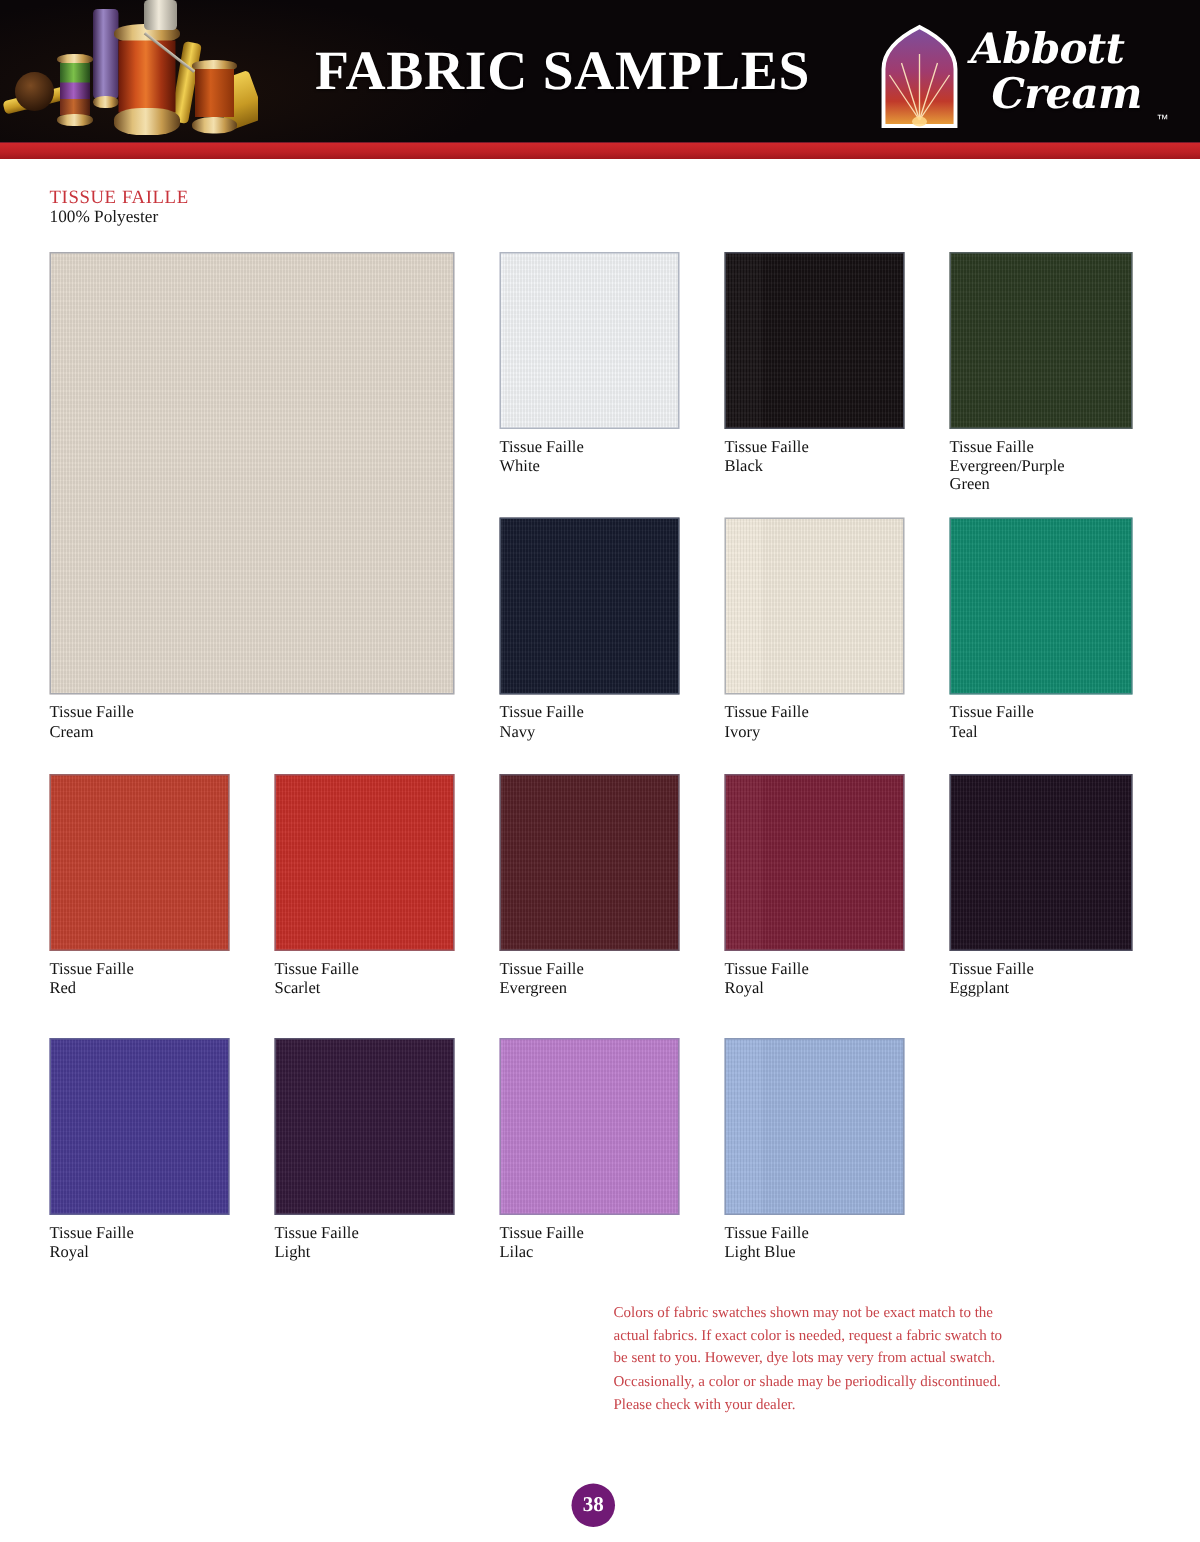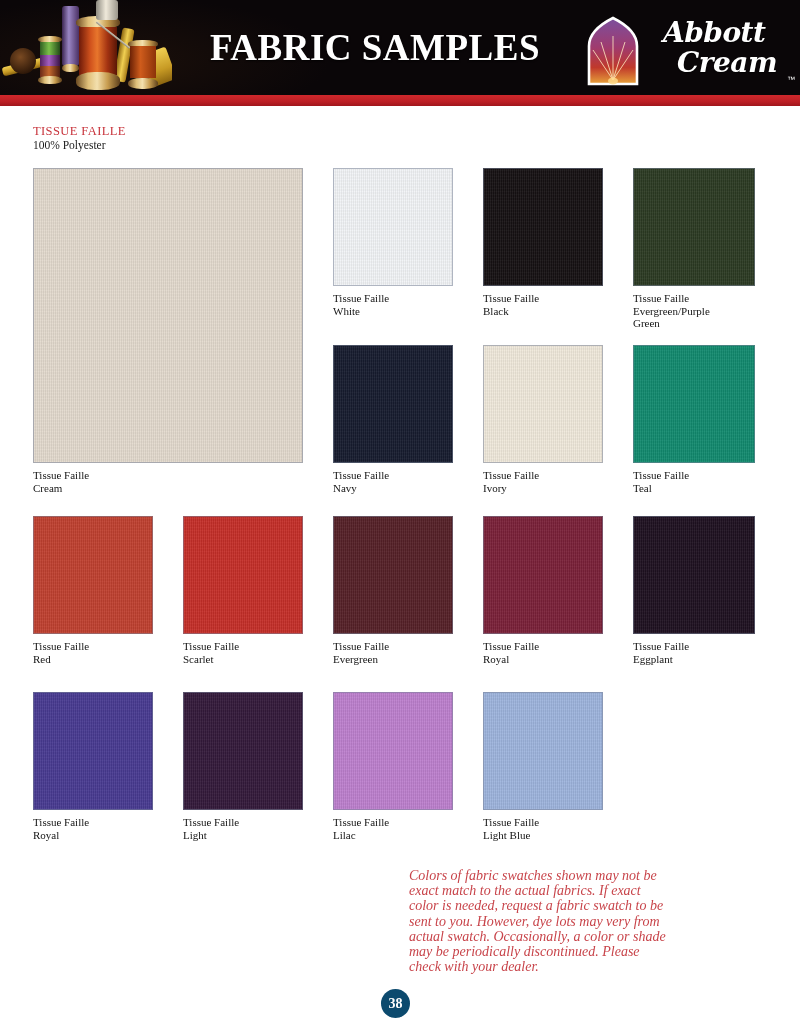--- a/index.html
+++ b/index.html
@@ -93,21 +93,21 @@
     height: 74px;
   }
   .logo-arch {
     position: absolute;
     left: 0; top: 0;
     width: 56px;
     height: 72px;
   }
   .logo-words {
     position: absolute;
-    left: 78px;
+    left: 62px;
     top: 2px;
     width: 132px;
     height: 70px;
     color: #ffffff;
   }
   .logo-word {
     font-family: "DejaVu Serif", "Liberation Serif", serif;
     font-weight: bold;
     font-style: italic;
     font-size: 28px;
@@ -210,35 +210,34 @@
   }
   .caption .line2 { display: block; }
 
   
   .disclaimer {
     position: absolute;
     left: 409px;
     top: 868px;
     width: 262px;
     color: #c8444a;
-    font-size: 14px;
+    font-size: 10px;
     line-height: 15.2px;
-    font-style: italic;
   }
   .disclaimer p { margin: 0; }
 
   
   .page-number {
     position: absolute;
     left: 381px;
     top: 989px;
     width: 29px;
     height: 29px;
     border-radius: 50%;
-    background: #0c4a6e;
+    background: #701a75;
     color: #ffffff;
     font-size: 14px;
     font-weight: bold;
     display: flex;
     align-items: center;
     justify-content: center;
     font-family: "Liberation Serif", "DejaVu Serif", serif;
   }
 </style>
 </head>

